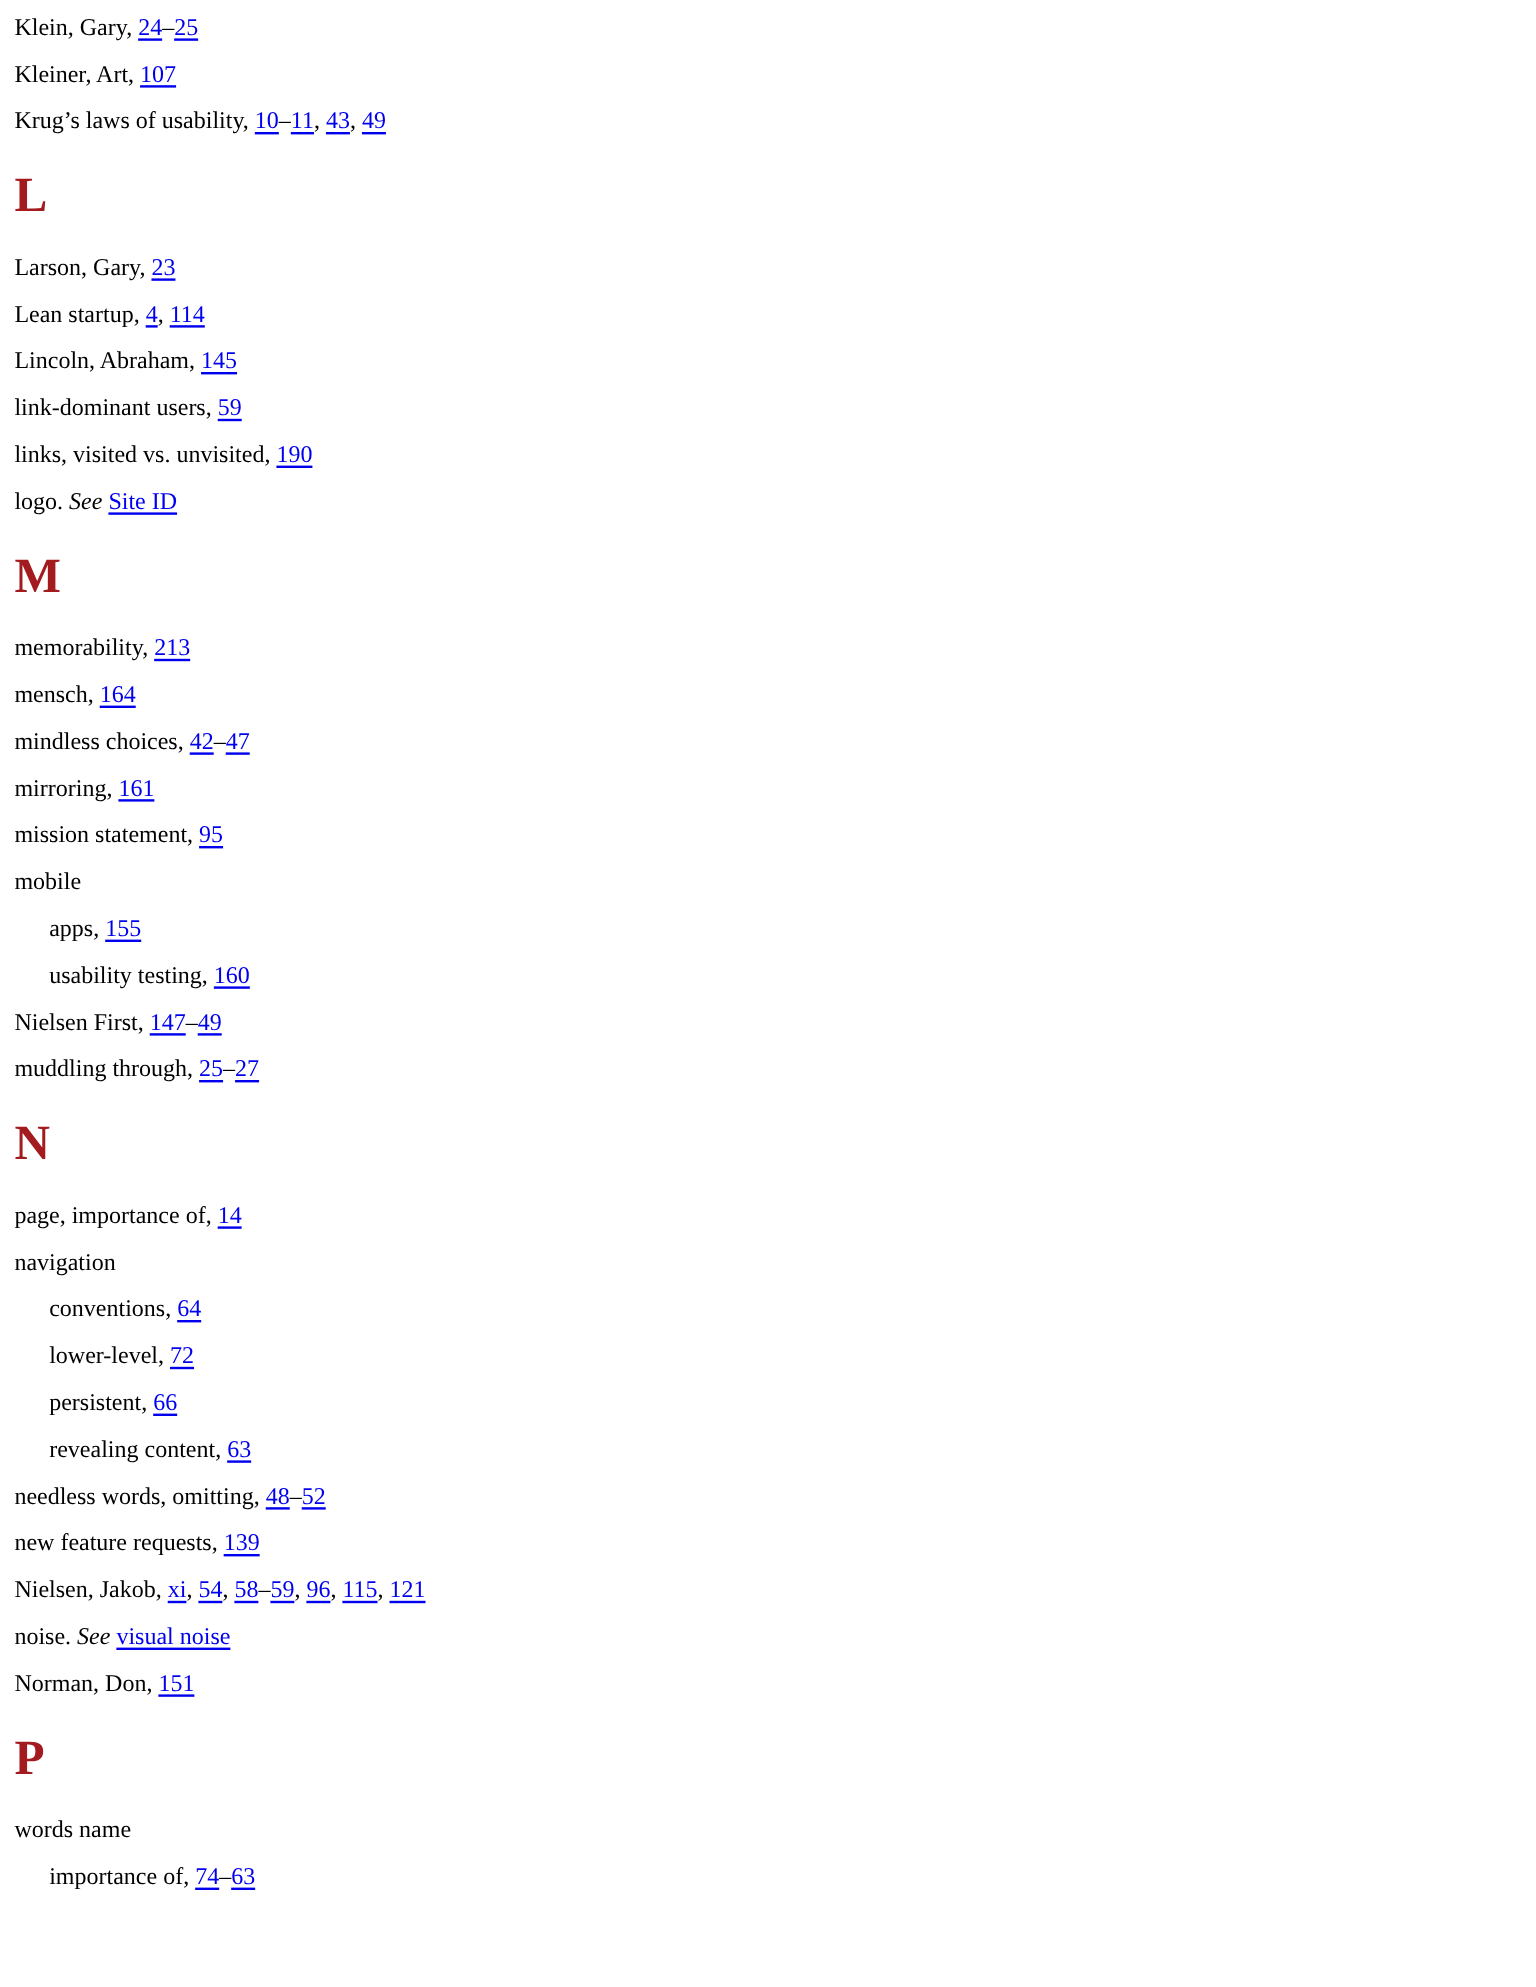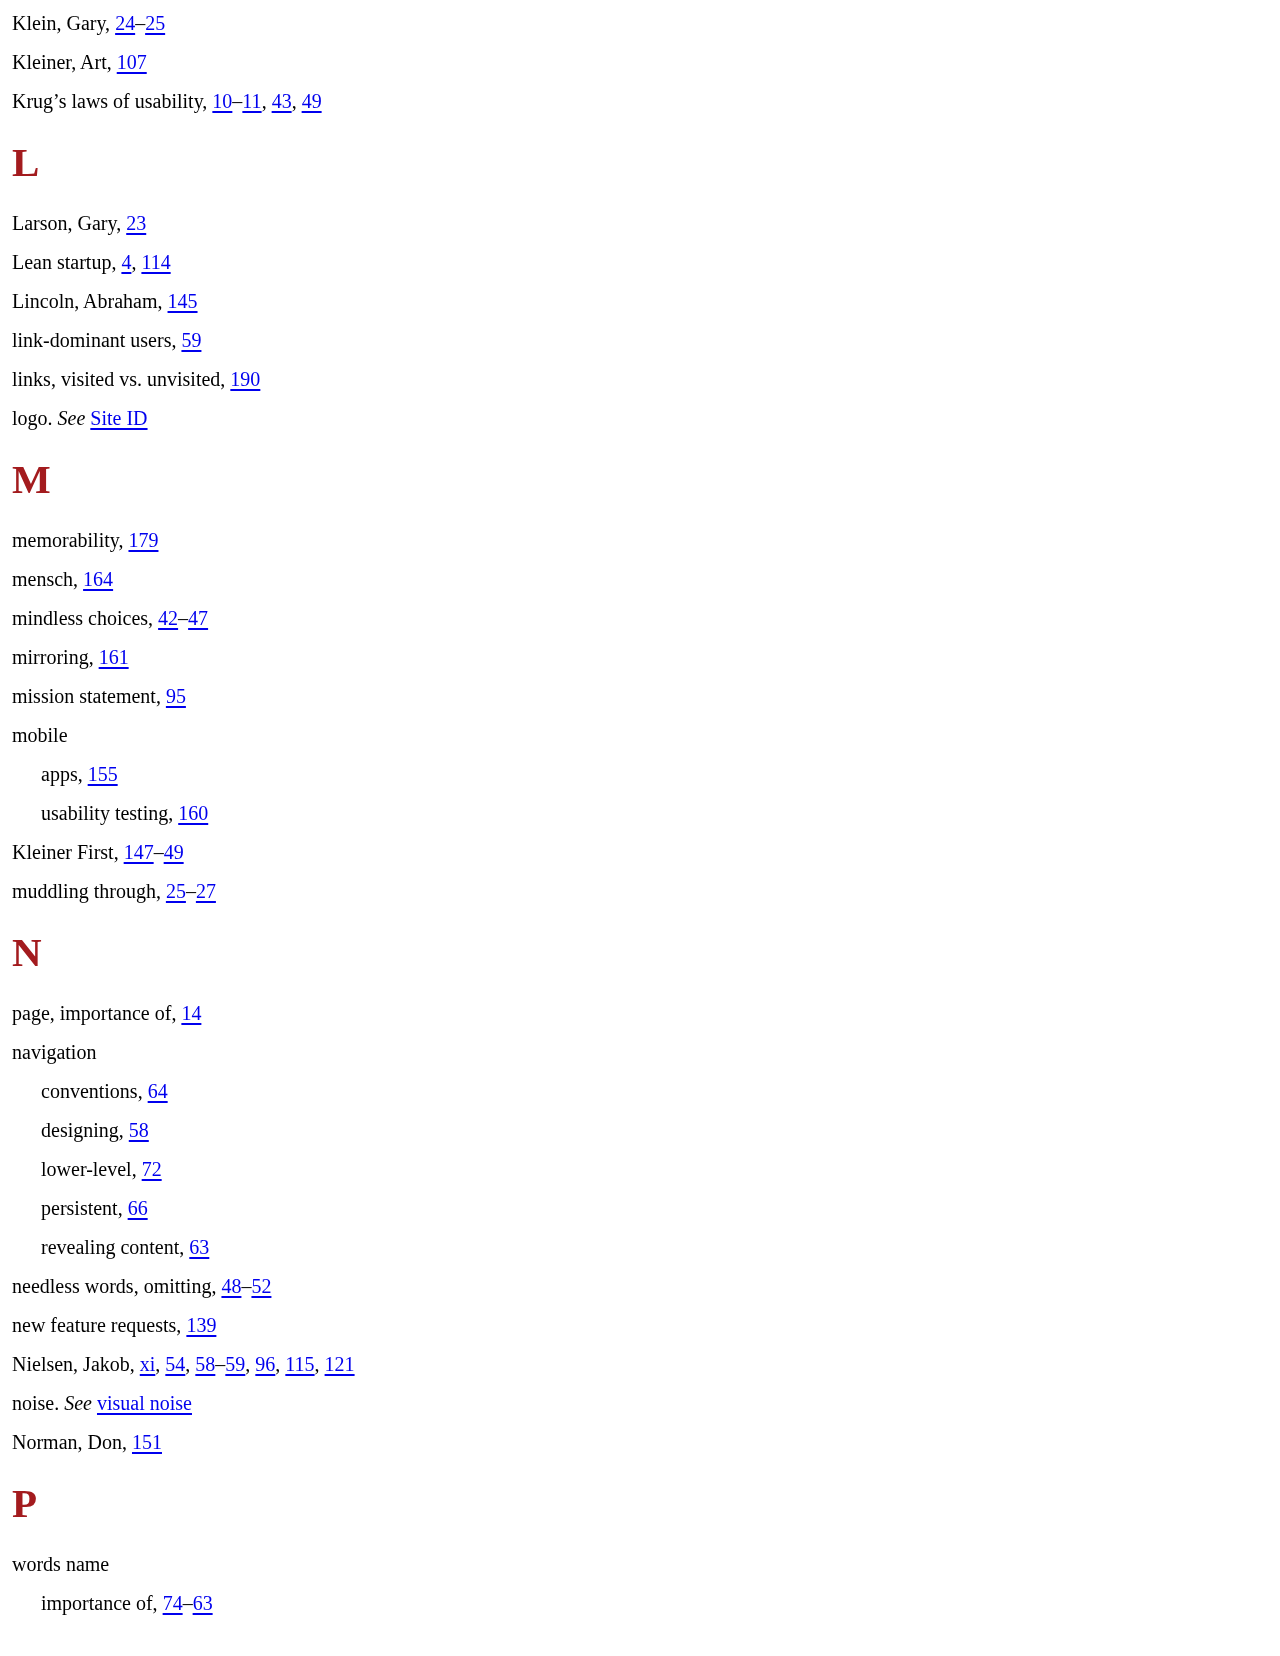--- a/index.html
+++ b/index.html
@@ -57,35 +57,34 @@
       <p class="entry"><span>Kleiner, Art, </span><a href="#" class="ref">107</a></p>
       <p class="entry"><span>Krug’s laws of usability, </span><a href="#" class="ref">10</a><span>–</span><a href="#" class="ref">11</a><span>, </span><a href="#" class="ref">43</a><span>, </span><a href="#" class="ref">49</a></p>
       <h2 class="section-letter">L</h2>
       <p class="entry"><span>Larson, Gary, </span><a href="#" class="ref">23</a></p>
       <p class="entry"><span>Lean startup, </span><a href="#" class="ref">4</a><span>, </span><a href="#" class="ref">114</a></p>
       <p class="entry"><span>Lincoln, Abraham, </span><a href="#" class="ref">145</a></p>
       <p class="entry"><span>link-dominant users, </span><a href="#" class="ref">59</a></p>
       <p class="entry"><span>links, visited vs. unvisited, </span><a href="#" class="ref">190</a></p>
       <p class="entry"><span>logo. </span><em class="see">See</em><span> </span><a href="#" class="ref">Site ID</a></p>
       <h2 class="section-letter">M</h2>
-      <p class="entry"><span>memorability, </span><a href="#" class="ref">179</a></p>
+      <p class="entry"><span>memorability, </span><a href="#" class="ref">213</a></p>
       <p class="entry"><span>mensch, </span><a href="#" class="ref">164</a></p>
       <p class="entry"><span>mindless choices, </span><a href="#" class="ref">42</a><span>–</span><a href="#" class="ref">47</a></p>
       <p class="entry"><span>mirroring, </span><a href="#" class="ref">161</a></p>
       <p class="entry"><span>mission statement, </span><a href="#" class="ref">95</a></p>
       <p class="entry"><span>mobile</span></p>
       <p class="entry sub"><span>apps, </span><a href="#" class="ref">155</a></p>
       <p class="entry sub"><span>usability testing, </span><a href="#" class="ref">160</a></p>
-      <p class="entry"><span>Kleiner First, </span><a href="#" class="ref">147</a><span>–</span><a href="#" class="ref">49</a></p>
+      <p class="entry"><span>Nielsen First, </span><a href="#" class="ref">147</a><span>–</span><a href="#" class="ref">49</a></p>
       <p class="entry"><span>muddling through, </span><a href="#" class="ref">25</a><span>–</span><a href="#" class="ref">27</a></p>
       <h2 class="section-letter">N</h2>
       <p class="entry"><span>page, importance of, </span><a href="#" class="ref">14</a></p>
       <p class="entry"><span>navigation</span></p>
       <p class="entry sub"><span>conventions, </span><a href="#" class="ref">64</a></p>
-      <p class="entry sub"><span>designing, </span><a href="#" class="ref">58</a></p>
       <p class="entry sub"><span>lower-level, </span><a href="#" class="ref">72</a></p>
       <p class="entry sub"><span>persistent, </span><a href="#" class="ref">66</a></p>
       <p class="entry sub"><span>revealing content, </span><a href="#" class="ref">63</a></p>
       <p class="entry"><span>needless words, omitting, </span><a href="#" class="ref">48</a><span>–</span><a href="#" class="ref">52</a></p>
       <p class="entry"><span>new feature requests, </span><a href="#" class="ref">139</a></p>
       <p class="entry"><span>Nielsen, Jakob, </span><a href="#" class="ref">xi</a><span>, </span><a href="#" class="ref">54</a><span>, </span><a href="#" class="ref">58</a><span>–</span><a href="#" class="ref">59</a><span>, </span><a href="#" class="ref">96</a><span>, </span><a href="#" class="ref">115</a><span>, </span><a href="#" class="ref">121</a></p>
       <p class="entry"><span>noise. </span><em class="see">See</em><span> </span><a href="#" class="ref">visual noise</a></p>
       <p class="entry"><span>Norman, Don, </span><a href="#" class="ref">151</a></p>
       <h2 class="section-letter">P</h2>
       <p class="entry"><span>words name</span></p>

